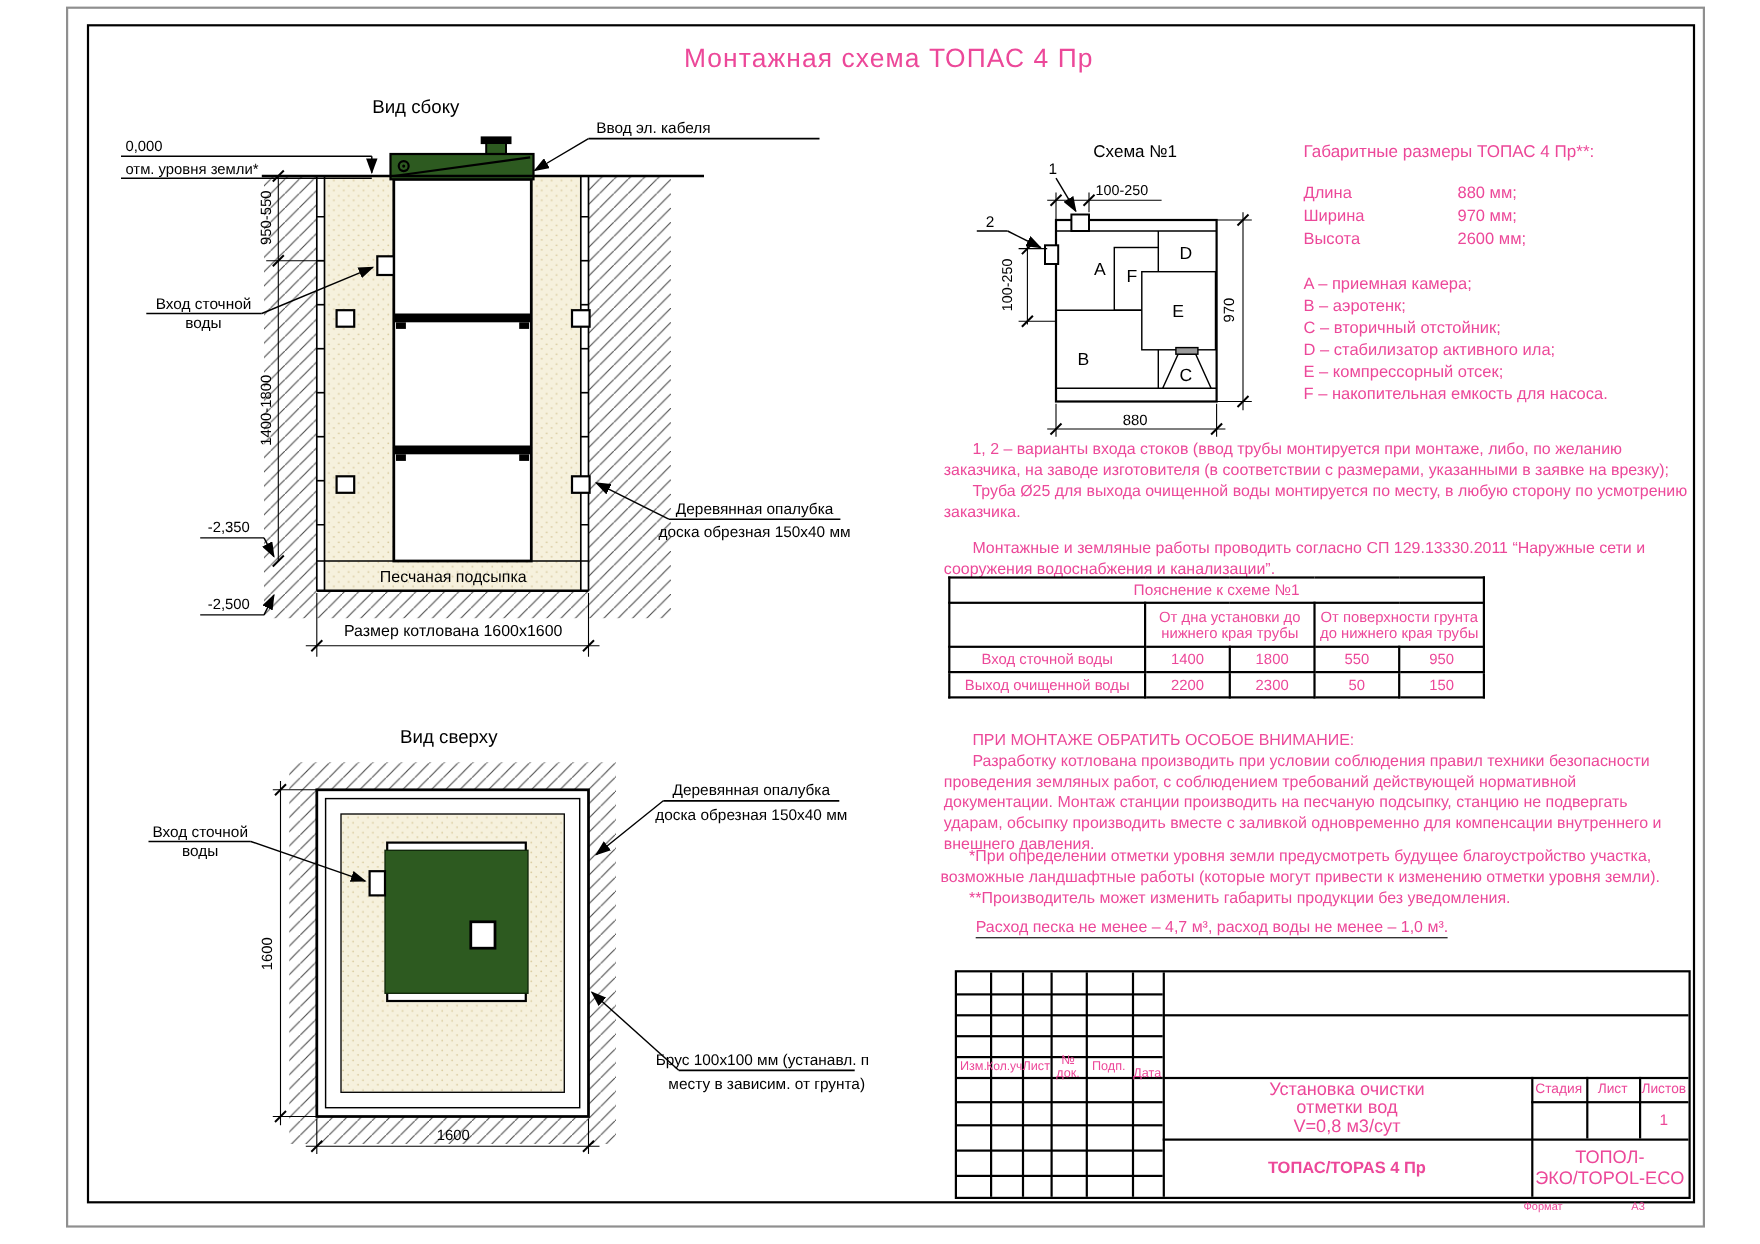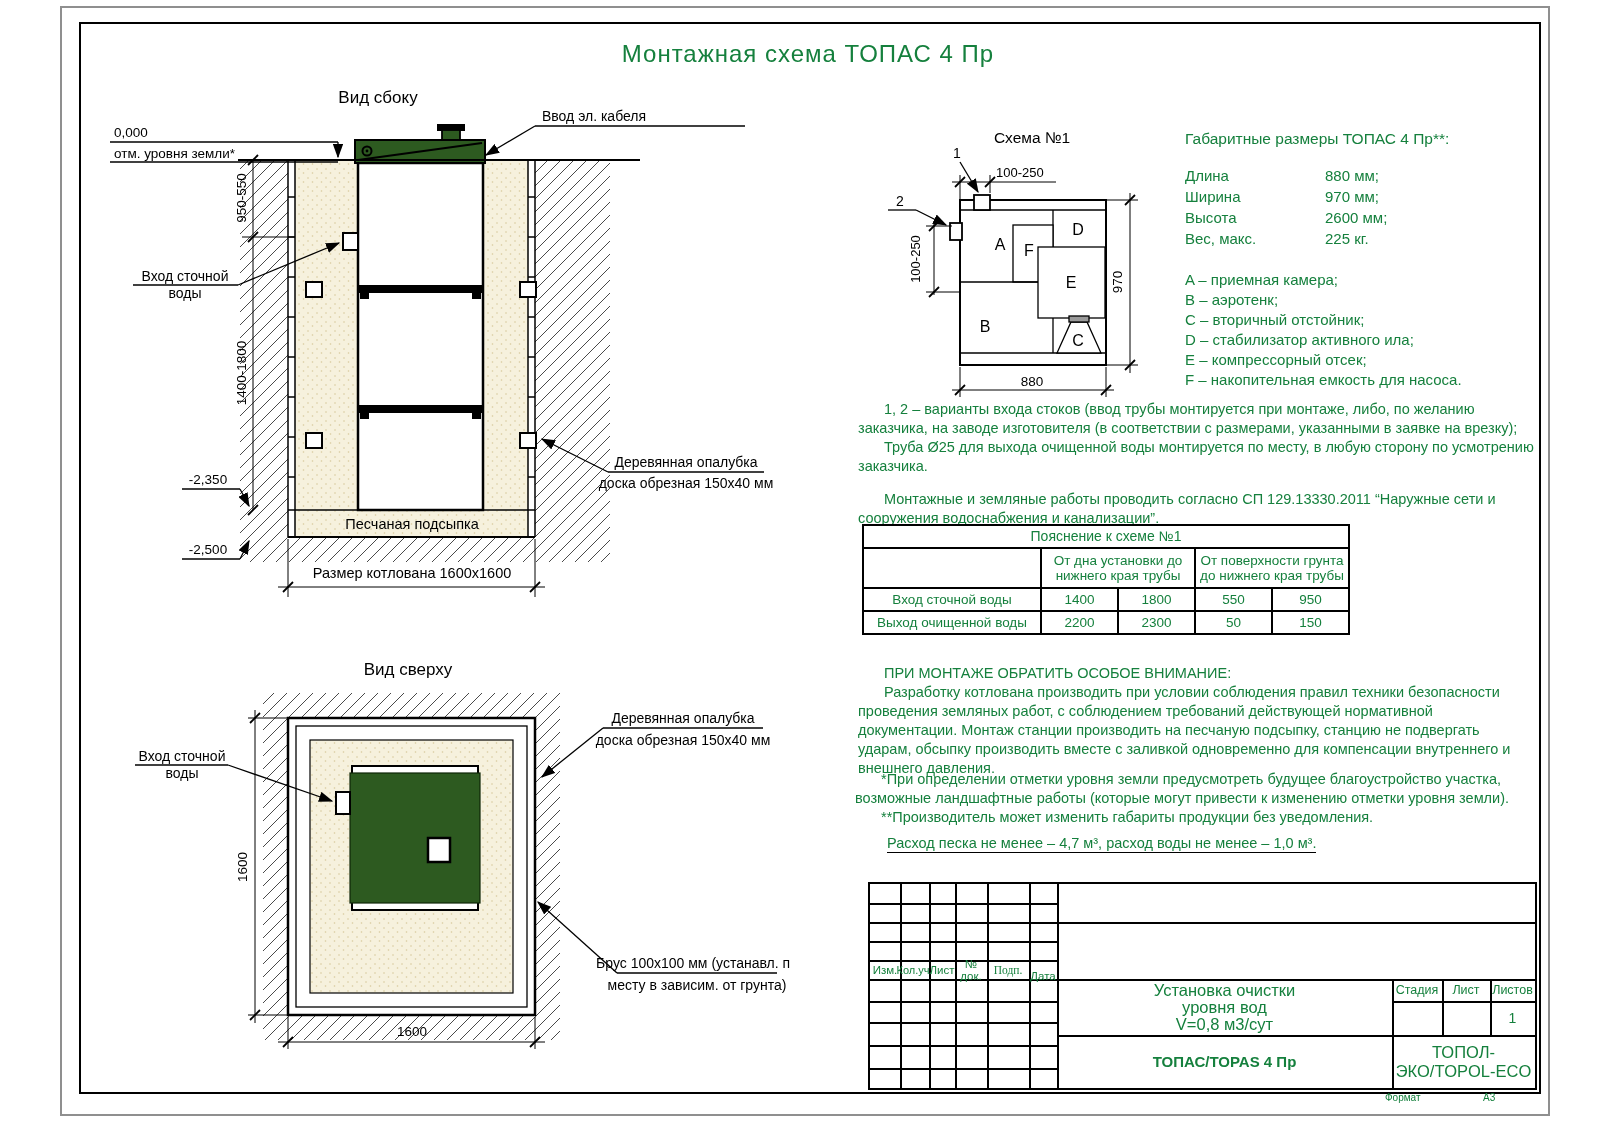--- a/index.html
+++ b/index.html
@@ -1,17 +1,17 @@
 <!DOCTYPE html>
 <html><head>
 <meta charset="utf-8">
 <style>
   html,body{margin:0;padding:0;background:#fff;}
   .page{position:relative;width:1600px;height:1131px;background:#fff;overflow:hidden;
-        font-family:"Liberation Sans",sans-serif;color:#15803d;}
+        font-family:"Liberation Sans",sans-serif;color:#ec4899;}
   .outerborder{position:absolute;left:60px;top:6px;width:1486px;height:1106px;border:2px solid #8f8f8f;}
   .frame{position:absolute;left:79px;top:22px;width:1458px;height:1068px;border:2.5px solid #000;}
   .abs{position:absolute;}
   .pagetitle{position:absolute;left:79px;top:40px;width:1458px;text-align:center;
              font-size:24px;letter-spacing:1px;}
   svg text{font-family:"Liberation Sans",sans-serif;fill:#000;}
   .mid{text-anchor:middle;}
   
   .overall{position:absolute;left:1185px;top:130px;width:345px;font-size:15px;}
   .overall .hd{font-size:15.5px;}
@@ -277,24 +277,20 @@
           <span>880 мм;</span>
         </div>
     <div class="ovrow">
           <span class="lb">Ширина</span>
           <span>970 мм;</span>
         </div>
     <div class="ovrow">
           <span class="lb">Высота</span>
           <span>2600 мм;</span>
         </div>
-    <div class="ovrow">
-          <span class="lb">Вес, макс.</span>
-          <span>225 кг.</span>
-        </div>
   </div>
   <div class="legend">
     <div>A – приемная камера;</div>
     <div>B – аэротенк;</div>
     <div>C – вторичный отстойник;</div>
     <div>D – стабилизатор активного ила;</div>
     <div>E – компрессорный отсек;</div>
     <div>F – накопительная емкость для насоса.</div>
   </div>
 </div>
@@ -440,31 +436,31 @@
 
   <div class="hl" style="left:187px;top:38px;width:478px;"></div>
   <div class="hl" style="left:187px;top:95px;width:478px;"></div>
   <div class="hl" style="left:522px;top:117px;width:143px;"></div>
   <div class="hl" style="left:187px;top:151px;width:478px;"></div>
 
   <div class="cell" style="left:0;top:76px;width:30px;height:19px;font-size:11.5px;">Изм.</div>
   <div class="cell" style="left:30px;top:76px;width:29px;height:19px;font-size:11px;">Кол.уч.</div>
   <div class="cell" style="left:59px;top:76px;width:26px;height:19px;font-size:11.5px;">Лист</div>
   <div class="cell" style="left:85px;top:76px;width:32px;height:19px;font-size:11.5px;">№ док.</div>
-  <div class="cell" style="left:117px;top:76px;width:42px;height:19px;font-size:11.5px;font-family:Liberation Serif, serif;">Подп.</div>
+  <div class="cell" style="left:117px;top:76px;width:42px;height:19px;font-size:11.5px;">Подп.</div>
   <div class="cell" style="left:159px;top:76px;width:28px;height:31px;font-size:11.5px;">Дата</div>
 
   <div class="cell" style="left:522px;top:95px;width:50px;height:22px;font-size:12.5px;">Стадия</div>
   <div class="cell" style="left:572px;top:95px;width:48px;height:22px;font-size:12.5px;">Лист</div>
   <div class="cell" style="left:620px;top:95px;width:45px;height:22px;font-size:12.5px;">Листов</div>
   <div class="cell" style="left:620px;top:117px;width:45px;height:34px;font-size:14px;">1</div>
 
   <div class="cell" style="left:187px;top:95px;width:335px;height:56px;font-size:16.5px;line-height:17px;flex-direction:column;">
     <div>Установка очистки</div>
-    <div>уровня вод</div>
+    <div>отметки вод</div>
     <div>V=0,8 м3/сут</div>
   </div>
   <div class="cell" style="left:187px;top:151px;width:335px;height:53px;font-size:15px;font-weight:bold;">ТОПАС/TOPAS 4 Пр</div>
   <div class="cell" style="left:522px;top:151px;width:143px;height:53px;font-size:16.5px;">ТОПОЛ-ЭКО/TOPOL-ECO</div>
 </div>
 
 <div class="fmt" style="left:1385px;">Формат</div>
 <div class="fmt" style="left:1483px;">А3</div>
 
 </div>

